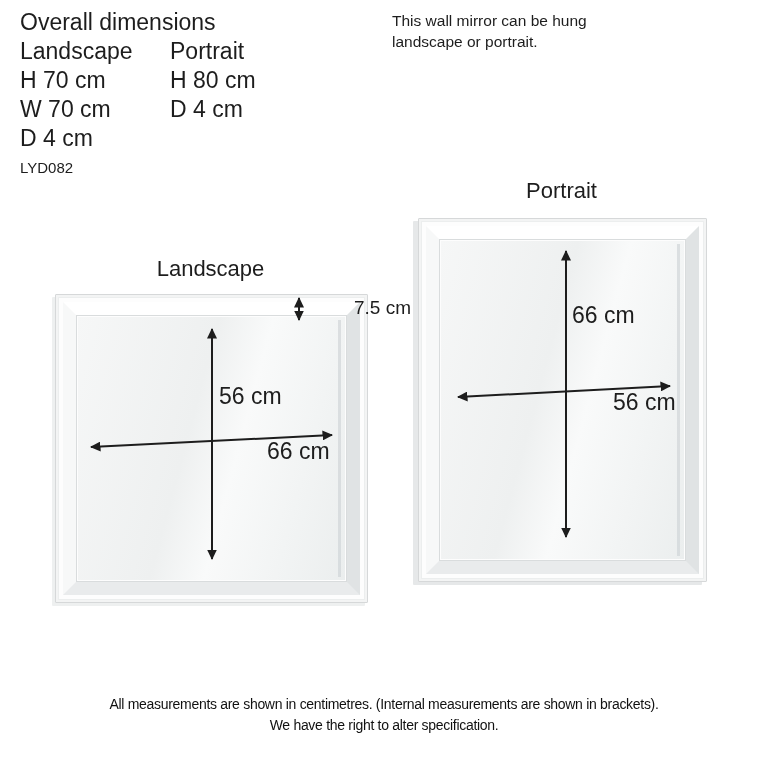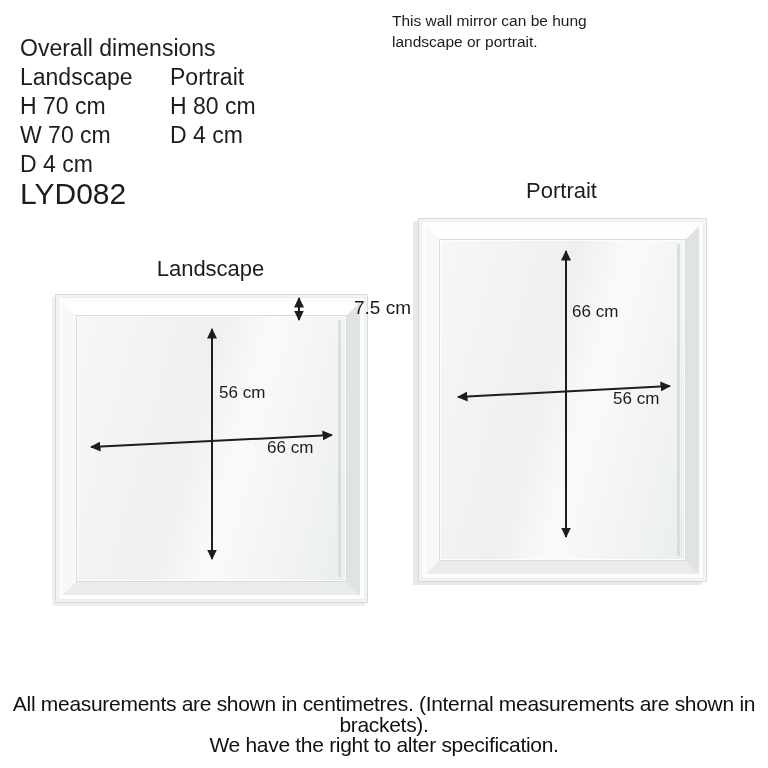--- a/index.html
+++ b/index.html
@@ -6,25 +6,25 @@
   body{
     width:768px;height:768px;position:relative;overflow:hidden;
     background:#ffffff;
     font-family:"Liberation Sans", sans-serif;
     color:#1d1d1d;
     -webkit-font-smoothing:antialiased;
   }
   .abs{position:absolute;}
 
   
-  #spec-block{left:20px;top:8px;width:330px;margin-top:26px;}
+  #spec-block{left:20px;top:8px;width:330px;}
   #spec-title{font-size:23px;line-height:29px;color:#1d1d1d;}
   .spec-grid{display:grid;grid-template-columns:150px 160px;}
   .spec-grid div{font-size:23px;line-height:29px;color:#1d1d1d;}
-  #spec-sku{font-size:30px;line-height:29px;color:#1d1d1d;}
+  #spec-sku{font-size:15px;line-height:29px;color:#1d1d1d;}
 
   
   #hang-note{left:392px;top:10px;width:260px;font-size:15.5px;line-height:21px;color:#1d1d1d;}
 
   
   .diagram-title{font-size:22px;color:#1d1d1d;text-align:center;}
   #landscape-title{left:55px;top:256px;width:311px;}
   #portrait-title{left:418px;top:178px;width:287px;}
 
   
@@ -48,31 +48,31 @@
   #landscape-mirror{left:55px;top:294px;width:311px;height:307px;box-shadow:-3px 3px 0 #eef0f0;}
   #landscape-mirror .glass-strip{right:4px;}
   #portrait-mirror{left:418px;top:218px;width:287px;height:362px;box-shadow:-5px 3px 0 #e6e8e9;}
   #portrait-mirror .glass-strip{right:4px;}
 
   
   #arrows{left:0;top:0;width:768px;height:768px;pointer-events:none;z-index:5;}
   #arrows line{stroke:#1d1d1d;stroke-width:2;}
 
   
-  .dim-label{position:absolute;font-size:17px;color:#1d1d1d;z-index:6;white-space:nowrap;}
+  .dim-label{position:absolute;font-size:23px;color:#1d1d1d;z-index:6;white-space:nowrap;}
   #landscape-height-label{left:219px;top:383px;}
   #landscape-width-label{left:267px;top:438px;}
   #landscape-frame-label{left:306px;top:297px;font-size:19px;margin-left:48px;}
   #portrait-height-label{left:572px;top:302px;}
   #portrait-width-label{left:613px;top:389px;}
 
   
   #footer-note{
     left:0;top:694px;width:768px;text-align:center;
-    font-size:21px;line-height:20.5px;letter-spacing:-0.3px;color:#111111;
+    font-size:14px;line-height:20.5px;letter-spacing:-0.3px;color:#111111;
   }
 </style>
 </head>
 <body>
 
 <div class="abs" id="spec-block">
   <div id="spec-title">Overall dimensions</div>
   <div class="spec-grid">
     <div>Landscape</div>
     <div>Portrait</div>

